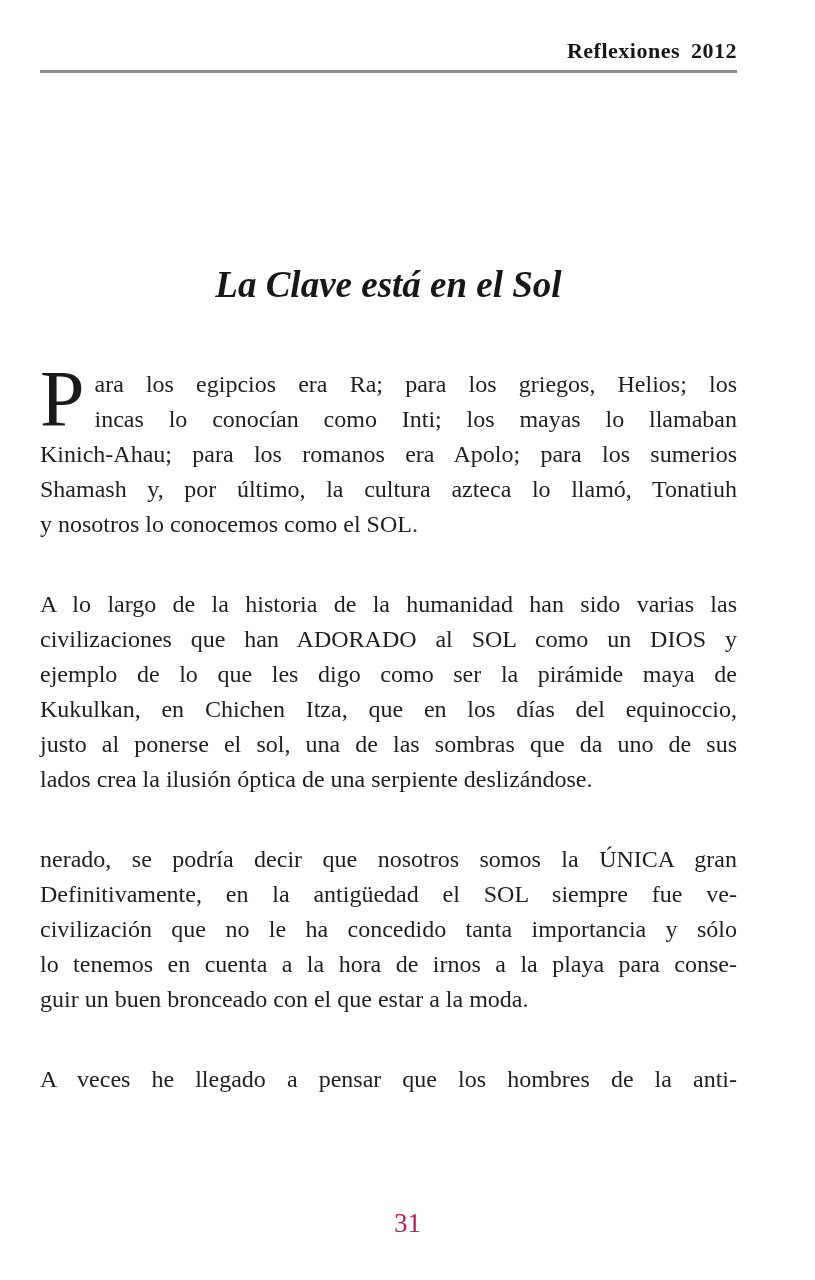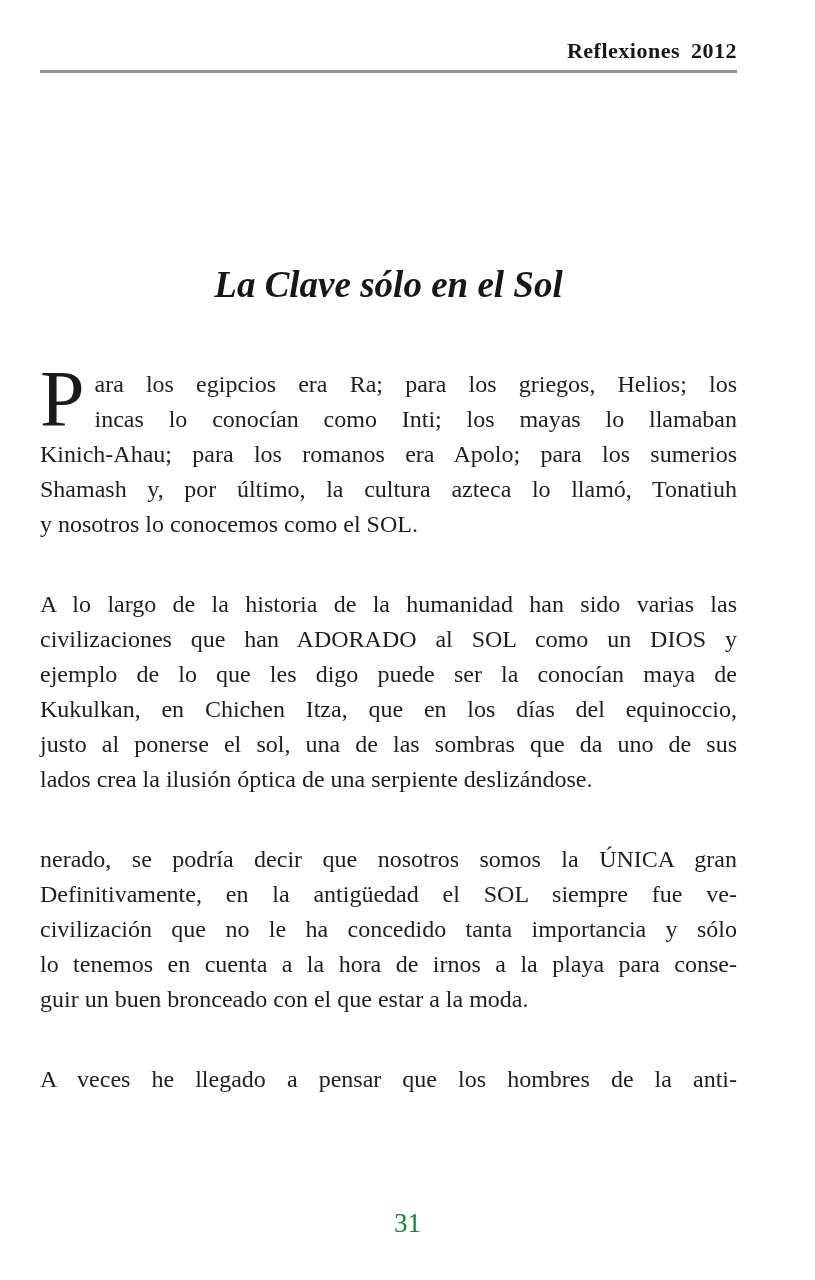--- a/index.html
+++ b/index.html
@@ -78,48 +78,48 @@
 
   
   .page-number {
     position: absolute;
     left: 0;
     right: 0;
     bottom: 42px;
     text-align: center;
     font-size: 27px;
     line-height: 30px;
-    color: #15803d;
+    color: #be185d;
   }
 </style>
 </head>
 <body>
 
 <div class="page">
   <div class="content">
 
     <div class="running-header">Reflexiones 2012</div>
 
     <div class="header-rule"></div>
 
-    <div class="chapter-title">La Clave sólo en el Sol</div>
+    <div class="chapter-title">La Clave está en el Sol</div>
 
     <div class="body-text">
         <div class="paragraph">
           <span class="dropcap">P</span>
           <div class="line">ara los egipcios era Ra; para los griegos, Helios; los</div>
           <div class="line">incas lo conocían como Inti; los mayas lo llamaban</div>
           <div class="line">Kinich-Ahau; para los romanos era Apolo; para los sumerios</div>
           <div class="line">Shamash y, por último, la cultura azteca lo llamó, Tonatiuh</div>
           <div class="line last">y nosotros lo conocemos como el SOL.</div>
         </div>
         <div class="paragraph">
           <div class="line">A lo largo de la historia de la humanidad han sido varias las</div>
           <div class="line">civilizaciones que han ADORADO al SOL como un DIOS y</div>
-          <div class="line">ejemplo de lo que les digo puede ser la conocían maya de</div>
+          <div class="line">ejemplo de lo que les digo como ser la pirámide maya de</div>
           <div class="line">Kukulkan, en Chichen Itza, que en los días del equinoccio,</div>
           <div class="line">justo al ponerse el sol, una de las sombras que da uno de sus</div>
           <div class="line last">lados crea la ilusión óptica de una serpiente deslizándose.</div>
         </div>
         <div class="paragraph">
           <div class="line">nerado, se podría decir que nosotros somos la ÚNICA gran</div>
           <div class="line">Definitivamente, en la antigüedad el SOL siempre fue ve-</div>
           <div class="line">civilización que no le ha concedido tanta importancia y sólo</div>
           <div class="line">lo tenemos en cuenta a la hora de irnos a la playa para conse-</div>
           <div class="line last">guir un buen bronceado con el que estar a la moda.</div>

